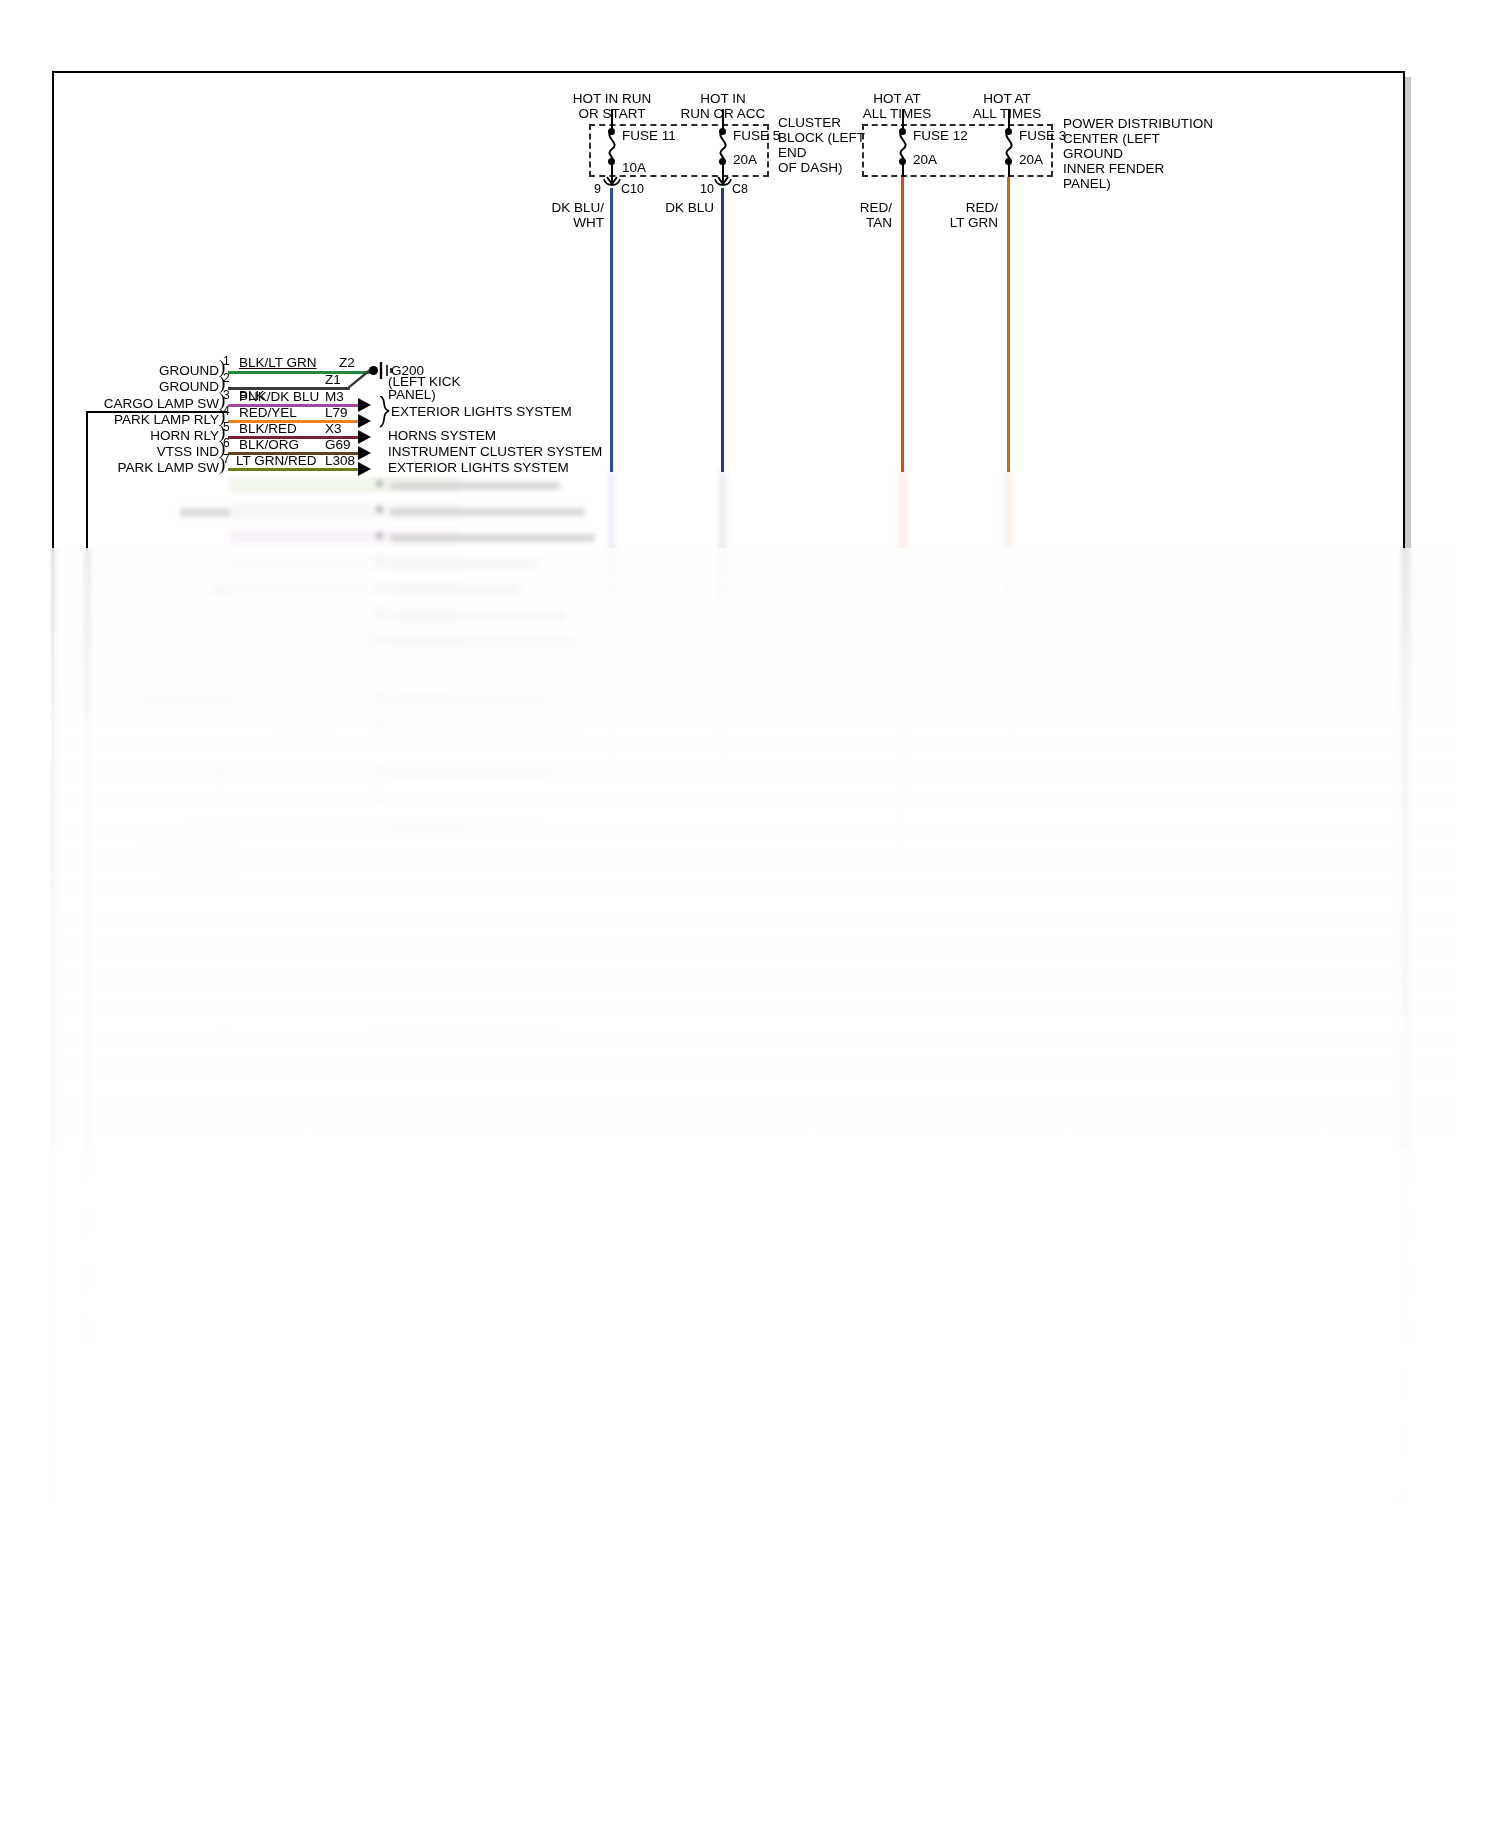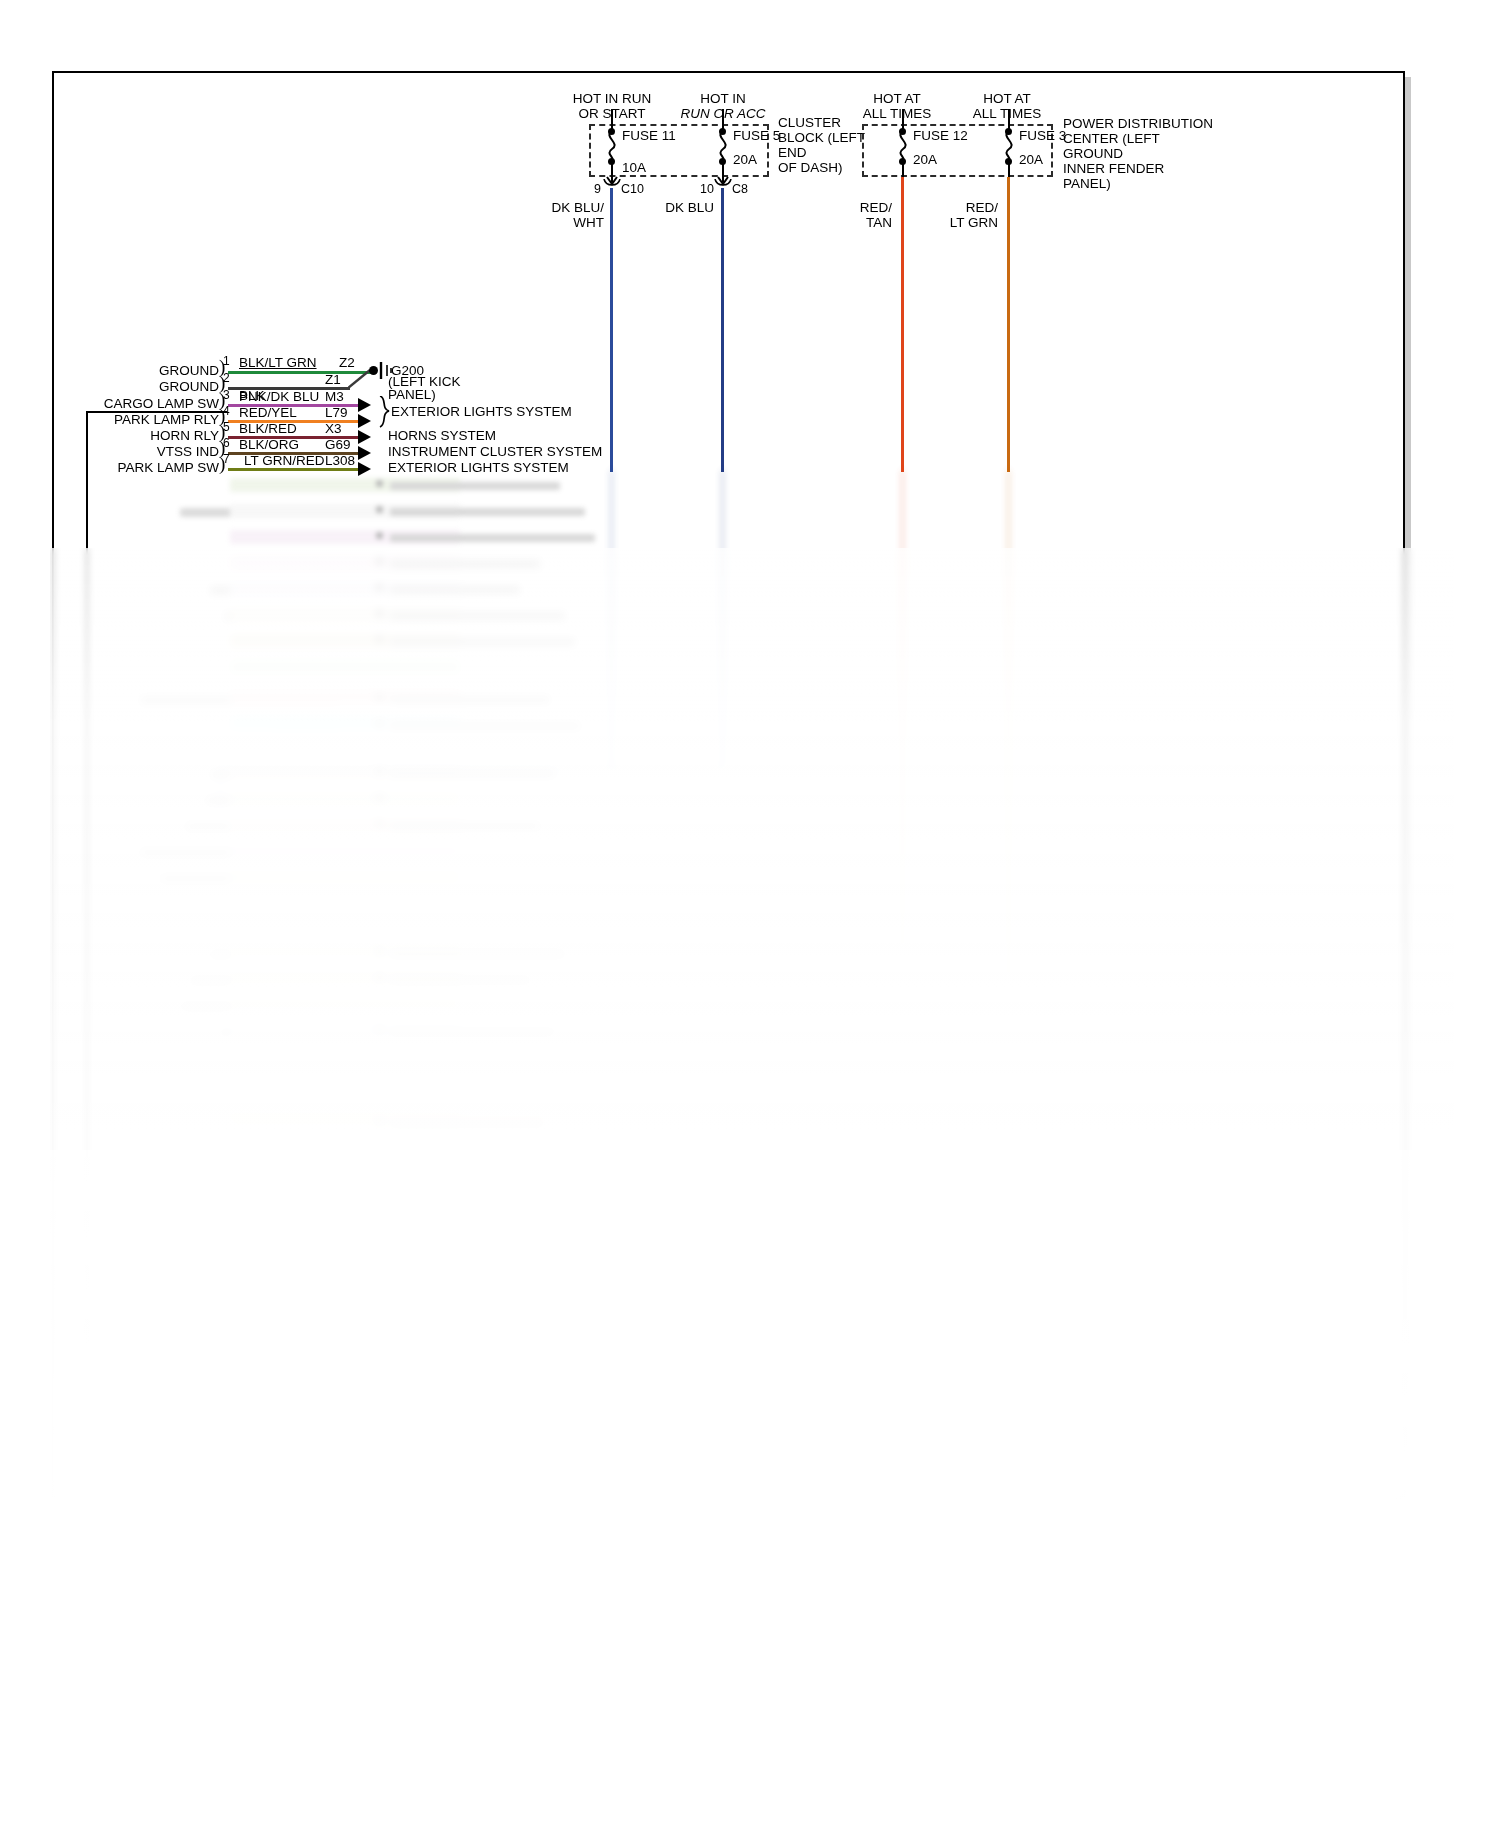--- a/index.html
+++ b/index.html
@@ -65,21 +65,21 @@
 
 <div id="page">
 
   <div id="frame-shadow"></div>
   <div id="frame"></div>
 
   <div class="txt c" style="left:537px;top:91px;width:150px;">HOT IN RUN</div>
   <div class="txt c" style="left:537px;top:106px;width:150px;">OR START</div>
 
   <div class="txt c" style="left:648px;top:91px;width:150px;">HOT IN</div>
-  <div class="txt c" style="left:648px;top:106px;width:150px;font-style:italic;">RUN OR ACC</div>
+  <div class="txt c" style="left:648px;top:106px;width:150px;">RUN OR ACC</div>
 
   <div class="txt c" style="left:822px;top:91px;width:150px;">HOT AT</div>
   <div class="txt c" style="left:822px;top:106px;width:150px;">ALL TIMES</div>
 
   <div class="txt c" style="left:932px;top:91px;width:150px;">HOT AT</div>
   <div class="txt c" style="left:932px;top:106px;width:150px;">ALL TIMES</div>
 
   <div class="dashbox" style="left:589px;top:124px;width:180px;height:53px;"></div>
 
   <div class="txt" style="left:778px;top:115px;">CLUSTER</div>
@@ -228,21 +228,21 @@
   <div class="pinnum" style="left:223px;top:436px;">6</div>
   <div class="wirecode" style="left:239px;top:437px;">BLK/ORG</div>
   <div class="wireid" style="left:325px;top:437px;">G69</div>
   <div class="hw" style="left:228px;top:452px;width:130px;background:#5d4320;"></div>
   <div class="arrow" style="left:358px;top:446px;"></div>
   <div class="dest" style="left:388px;top:444px;">INSTRUMENT CLUSTER SYSTEM</div>
 
   <div class="pinlabel" style="left:80px;top:460px;width:139px;">PARK LAMP SW</div>
   <div class="brk" style="left:219px;top:454px;">)</div>
   <div class="pinnum" style="left:223px;top:452px;">7</div>
-  <div class="wirecode" style="left:244px;top:453px;">LT GRN/RED</div>
+  <div class="wirecode" style="left:236px;top:453px;">LT GRN/RED</div>
   <div class="wireid" style="left:325px;top:453px;">L308</div>
   <div class="hw" style="left:228px;top:468px;width:130px;background:#6f7d16;"></div>
   <div class="arrow" style="left:358px;top:462px;"></div>
   <div class="dest" style="left:388px;top:460px;">EXTERIOR LIGHTS SYSTEM</div>
 
   <div class="ghost" style="position:absolute;left:80px;top:470px;width:1320px;height:850px;">
 
     <div class="ghostrow" style="left:150px;top:12px;width:110px;"></div>
     <div class="ghostrow" style="left:100px;top:38px;width:160px;"></div>
     <div class="ghostrow" style="left:185px;top:64px;width:75px;"></div>

